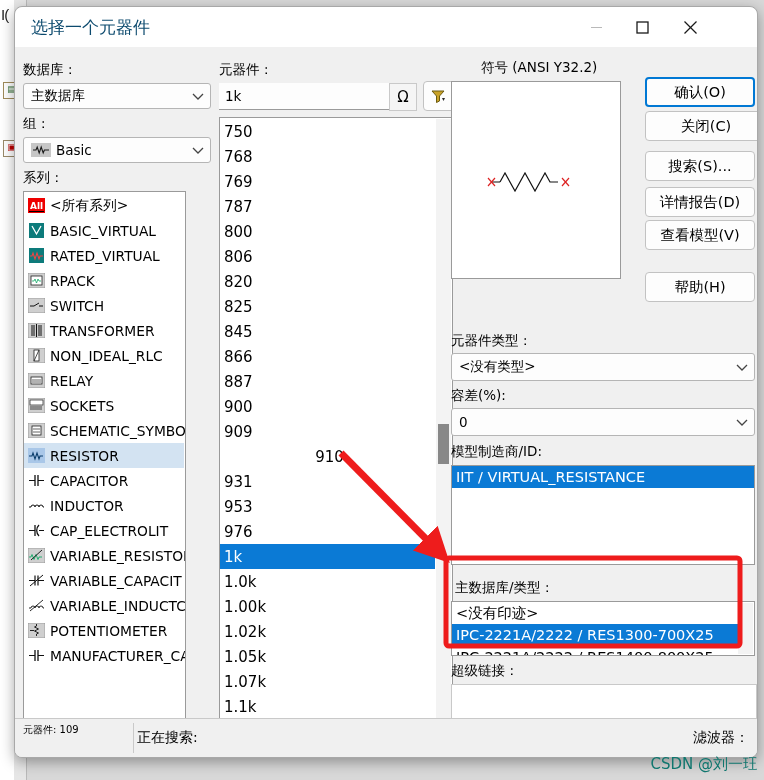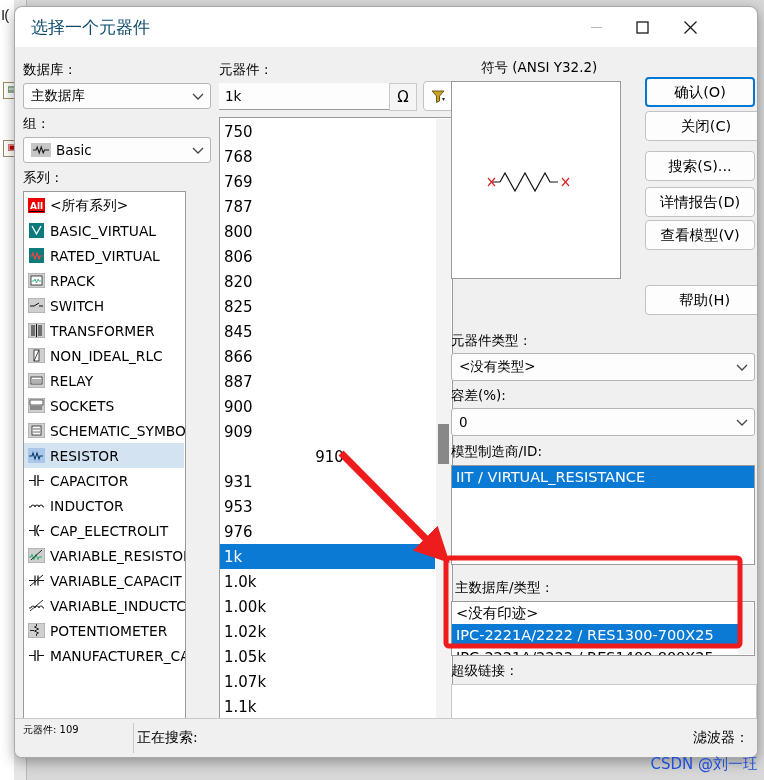--- a/index.html
+++ b/index.html
@@ -61,21 +61,21 @@
     display:flex;align-items:center;justify-content:center;
     font-size:14.5px;font-family:"DejaVu Sans",sans-serif;color:#000;box-sizing:border-box;
   }
   .btn.primary{border:2px solid #0078d4;}
 
   #symbol-box{background:#fff;border:1px solid #9a9a9a;box-sizing:border-box;}
 
   
   #annot{position:absolute;left:0;top:0;width:764px;height:780px;pointer-events:none;}
   #statusbar{position:absolute;left:0;bottom:0;width:742px;height:38px;background:#f0f0f0;border-top:1px solid #c9c9c9;}
-  #watermark{position:absolute;right:6px;bottom:6px;font-size:15px;color:#1d4ed8;font-family:"DejaVu Sans",sans-serif;white-space:nowrap;}
+  #watermark{position:absolute;right:6px;bottom:6px;font-size:15px;color:#0f766e;font-family:"DejaVu Sans",sans-serif;white-space:nowrap;}
 </style>
 </head>
 <body>
 
 <div id="bg-app">
   <div class="bg-strip"></div>
   <div class="bg-txt">I(</div>
   <div class="bg-ico" style="top:82px;border-color:#a08b5a;color:#2d6a2d;">▤</div>
   <div class="bg-ico" style="top:140px;">▣</div>
 </div>
@@ -420,21 +420,21 @@
     </div>
     <div class="btn" style="position:absolute;left:630px;top:104px;width:110px;height:30px;">
       <span>搜索(S)...</span>
     </div>
     <div class="btn" style="position:absolute;left:630px;top:140px;width:110px;height:30px;">
       <span>详情报告(D)</span>
     </div>
     <div class="btn" style="position:absolute;left:630px;top:173px;width:110px;height:30px;">
       <span>查看模型(V)</span>
     </div>
-    <div class="btn" style="position:absolute;left:630px;top:238px;width:119px;height:30px;">
+    <div class="btn" style="position:absolute;left:630px;top:225px;width:110px;height:30px;">
       <span>帮助(H)</span>
     </div>
 
     <div style="position:absolute;left:436px;top:285px;">
       <span class="lbl">元器件类型：</span>
     </div>
     <div class="combo" style="position:absolute;left:436px;top:306px;width:304px;height:28px;">
       <span class="val">&lt;没有类型&gt;</span>
       <svg class="chev" viewBox="0 0 16 16">
           <path d="M3 6l5 5 5-5" fill="none" stroke="#444" stroke-width="1.3"></path>

